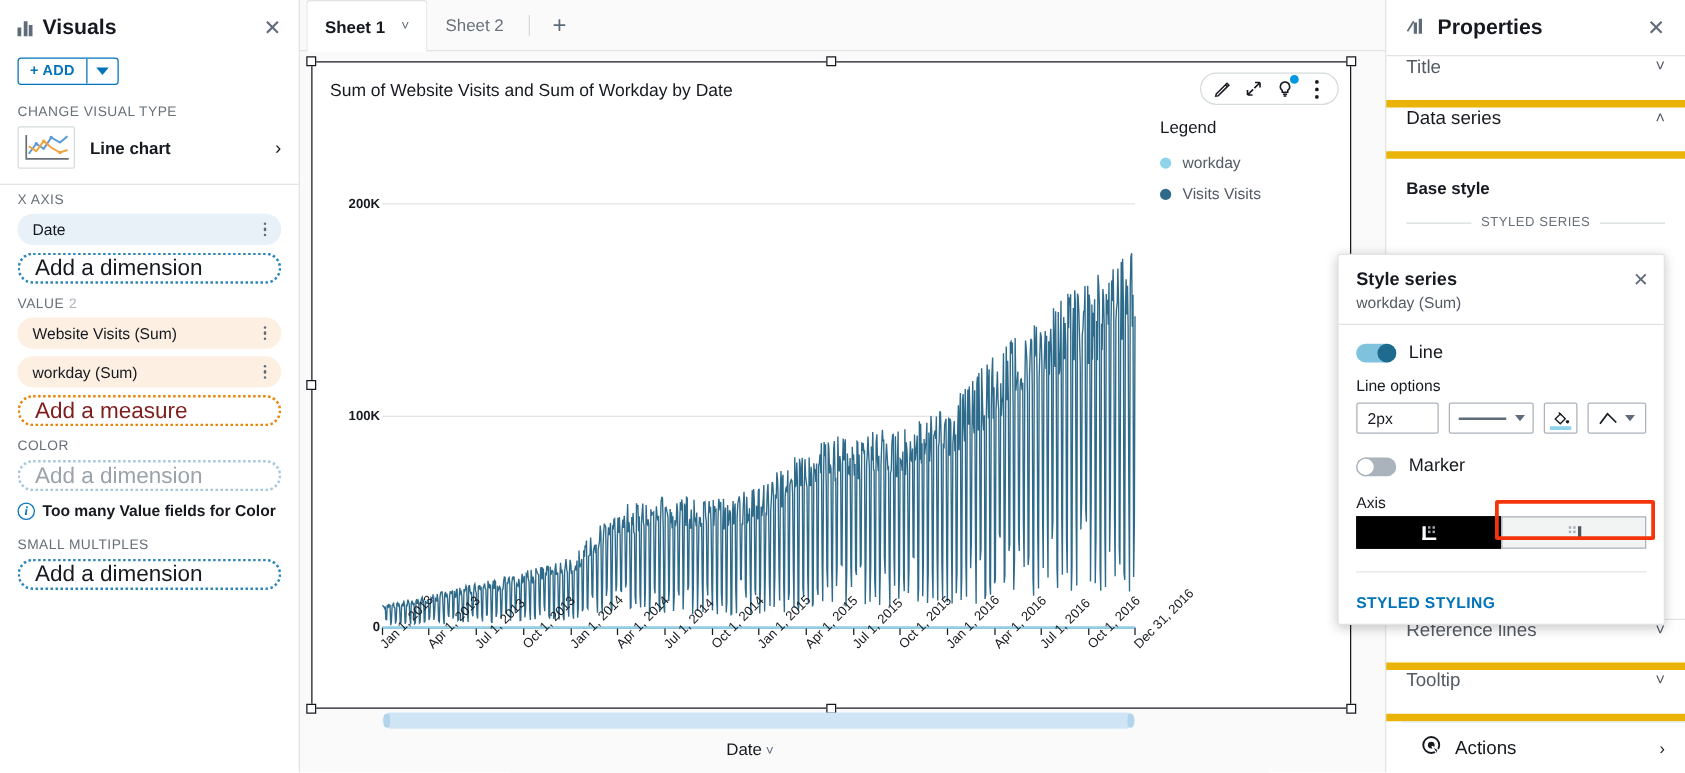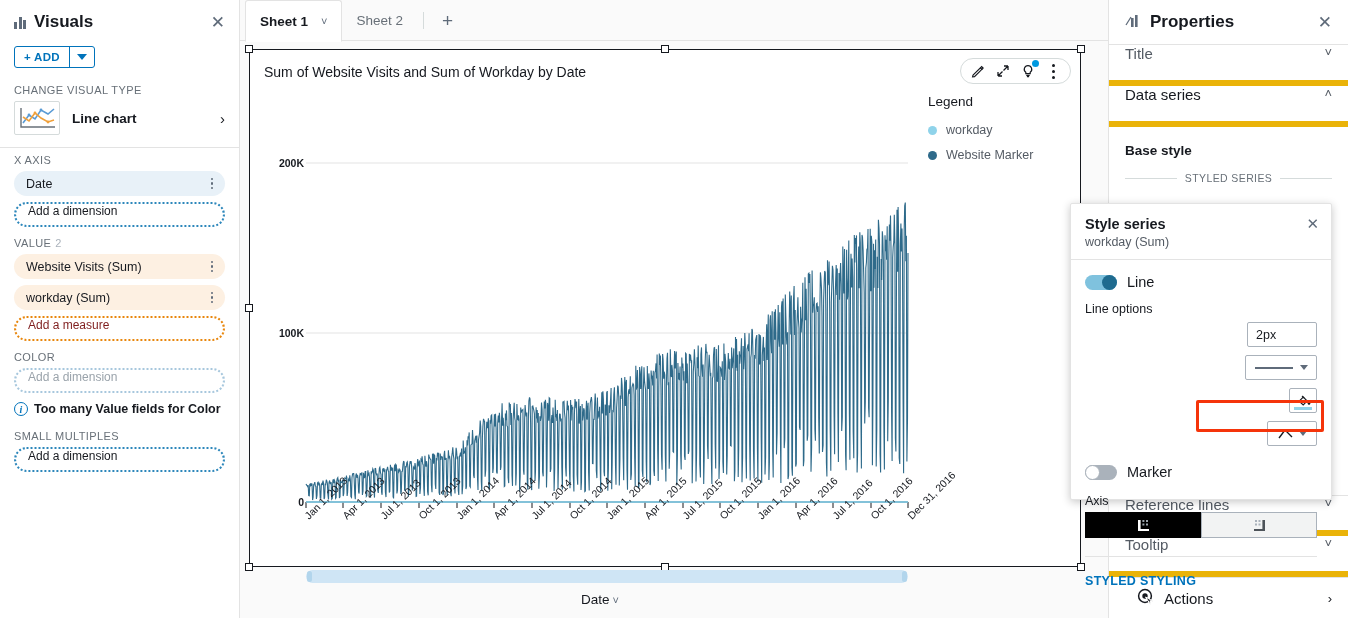--- a/index.html
+++ b/index.html
@@ -68,21 +68,21 @@
     border-radius: 13px; font-size: 12.5px; cursor: pointer;
   }
   .pill.blue { background: #e8f1f8; color: #16191f; }
   .pill.orange { background: #fdf0e2; color: #16191f; }
   .pill .pname { flex: 1; }
   .kebab { display: flex; flex-direction: column; gap: 2px; padding: 0 4px; }
   .kebab i { width: 2.5px; height: 2.5px; border-radius: 50%; background: #5f6b7a; display: block; }
 
   .drop-pill {
     display: flex; align-items: flex-start; height: 25px; margin: 0 14px 4px 14px;
-    padding: 0 12px; border-radius: 13px; font-size: 12px; cursor: pointer;
+    padding: 0 12px; border-radius: 13px; font-size: 18px; cursor: pointer;
     background: #fff;
   }
   .drop-pill.b { border: 2px dotted #2d87bb; color: #16191f; }
   .drop-pill.o { border: 2px dotted #e8860c; color: #7f1d1d; }
   .drop-pill.muted { border: 2px dotted #a7c7dd; color: #9aa3ab; }
 
   .info-line {
     display: flex; align-items: center; gap: 6px;
     padding: 5px 14px 2px 14px; font-size: 12.5px; font-weight: bold; color: #16191f;
   }
@@ -201,21 +201,21 @@
   .toggle-row { display: flex; align-items: center; gap: 10px; }
   .toggle { width: 32px; height: 15px; border-radius: 8px; position: relative; flex: none; cursor: pointer; }
   .toggle.on { background: #7fc2de; }
   .toggle.off { background: #aab2bb; }
   .toggle .knob { position: absolute; width: 15px; height: 15px; border-radius: 50%; top: 0; }
   .toggle.on .knob { right: 0; background: #1f6b8f; }
   .toggle.off .knob { left: 0; background: #fff; border: 1px solid #aab2bb; box-sizing: border-box; }
   .toggle-lbl { font-size: 14.5px; color: #16191f; }
 
   .sub-lbl { font-size: 12.5px; color: #16191f; margin: 12px 0 6px 0; }
-  .opt-row { display: flex; align-items: flex-end; gap: 8px; flex-direction: column; }
+  .opt-row { display: flex; align-items: flex-start; gap: 8px; }
   .opt-box {
     height: 25px; border: 1px solid #aab2bb; border-radius: 2px; background: #fff;
     display: flex; align-items: center; justify-content: center; cursor: pointer; position: relative;
   }
   .opt-w1 { width: 70px; justify-content: flex-start; padding-left: 8px; font-size: 12.5px; }
   .opt-w2 { width: 72px; gap: 7px; }
   .opt-w3 { width: 28px; }
   .opt-w4 { width: 50px; gap: 5px; }
   .line-sample { width: 38px; height: 2px; background: #5f6b7a; }
   .tri-down { width: 0; height: 0; border-left: 4px solid transparent; border-right: 4px solid transparent; border-top: 5px solid #5f6b7a; }
@@ -448,21 +448,21 @@
       </div>
 
       <div class="legend-box">
         <div class="legend-title">Legend</div>
         <div class="legend-item">
           <span class="legend-dot" style="background:#8fd3ea"></span>
           <span class="legend-lbl">workday</span>
         </div>
         <div class="legend-item">
           <span class="legend-dot" style="background:#2e6a8a"></span>
-          <span class="legend-lbl">Website Marker</span>
+          <span class="legend-lbl">Visits Visits</span>
         </div>
       </div>
     </div>
   </div>
 
   <div id="props">
     <div class="pr-header">
       <span>
         <svg width="17" height="15" viewBox="0 0 17 15">
             <rect x="6" y="5" width="2.6" height="9" fill="#5f6b7a"></rect>

